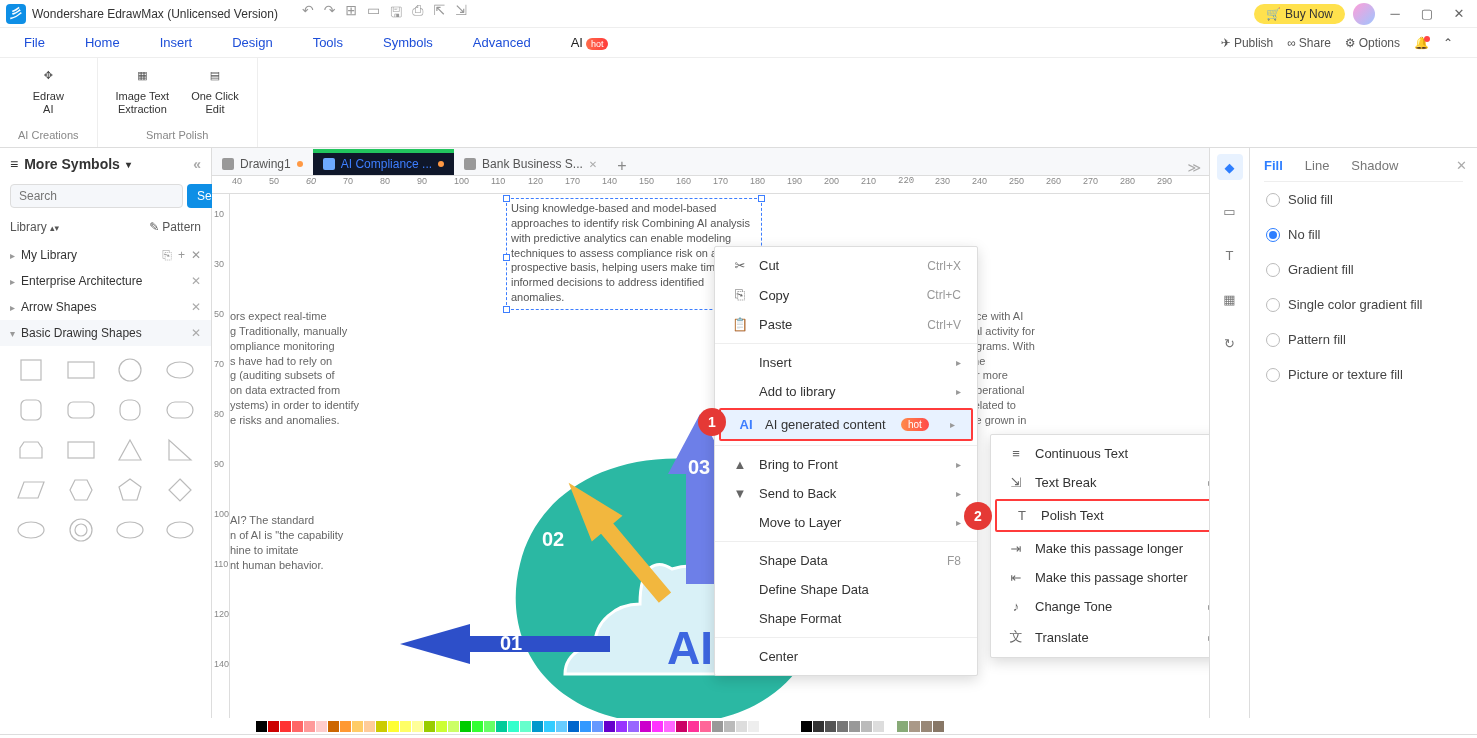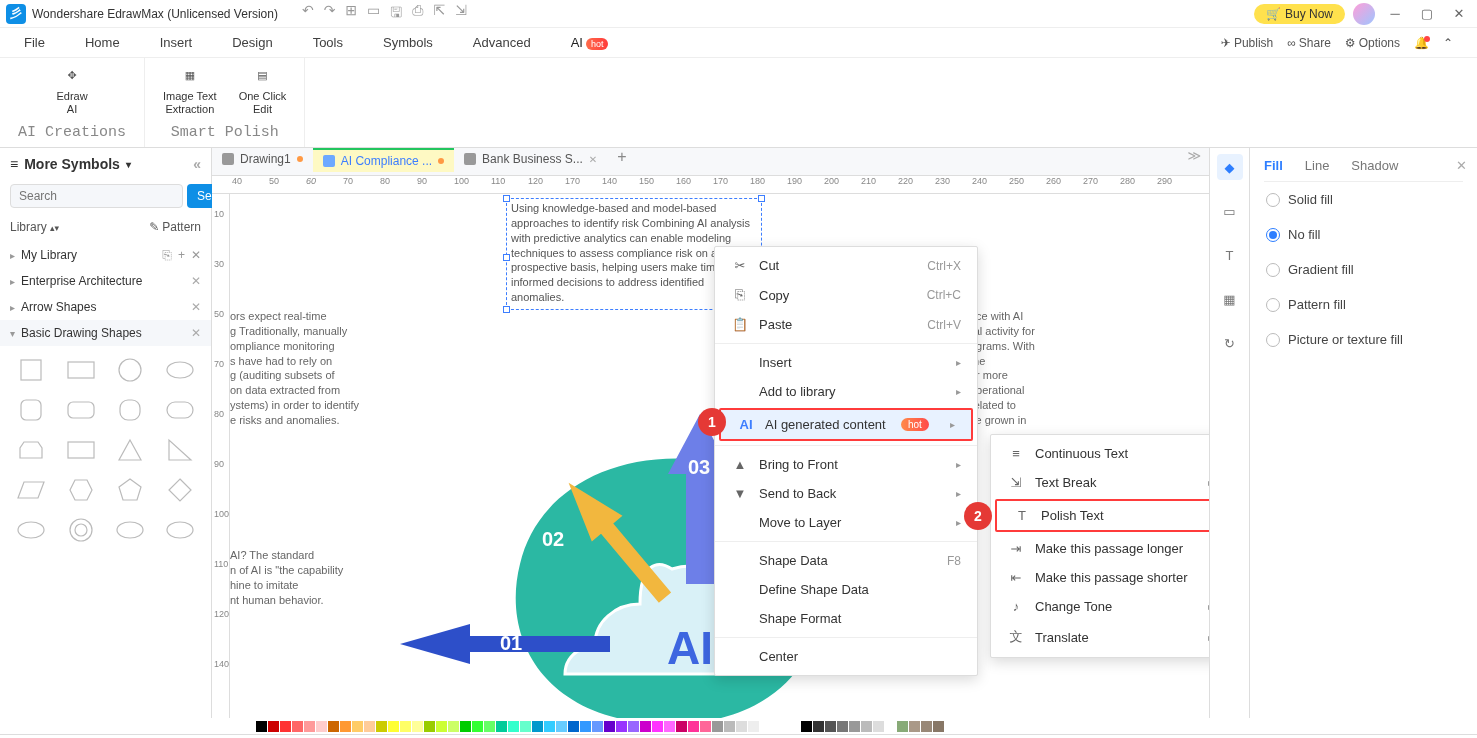--- a/index.html
+++ b/index.html
@@ -11,34 +11,34 @@
 .title-text { font-size: 12px; color: #333; }
 .title-tools { display: flex; gap: 10px; margin-left: 24px; }
 .title-tool { color: #999; cursor: pointer; font-size: 14px; }
 .title-right { margin-left: auto; display: flex; align-items: center; gap: 8px; }
 .buy-now { background: #ffe14d; padding: 3px 12px; border-radius: 12px; font-size: 12px; display: flex; align-items: center; gap: 4px; cursor: pointer; }
 .avatar { width: 22px; height: 22px; border-radius: 50%; background: linear-gradient(135deg,#ff9ed8,#9ec5ff); }
 .win-btn { width: 24px; text-align: center; cursor: pointer; color: #666; }
 
 
 .menu-bar { height: 30px; display: flex; align-items: center; padding: 0 24px; gap: 40px; border-bottom: 1px solid #eee; position: relative; }
-.menu-item { font-size: 13px; color: #404040; cursor: pointer; }
+.menu-item { font-size: 13px; color: #1d4ed8; cursor: pointer; }
 .menu-item.active { color: #222; font-weight: 500; }
 .hot-badge-small { background: linear-gradient(90deg,#ff6b4a,#ff3b3b); color:#fff; font-size:9px; padding:1px 5px; border-radius:7px; margin-left:3px; }
 .menu-right { margin-left: auto; display: flex; gap: 14px; font-size: 12px; color: #555; }
 .menu-right-item { display: flex; align-items: center; gap: 3px; cursor: pointer; }
 .notif-dot { width: 6px; height: 6px; background: #ff4444; border-radius: 50%; position: absolute; margin-left: 10px; margin-top: -8px; }
 
 
 .ribbon { height: 90px; display: flex; border-bottom: 1px solid #ddd; background: #fff; }
 .ribbon-group { padding: 6px 18px; display: flex; flex-direction: column; align-items: center; border-right: 1px solid #eee; }
 .ribbon-tools { display: flex; gap: 22px; }
 .ribbon-tool { display: flex; flex-direction: column; align-items: center; gap: 2px; cursor: pointer; font-size: 11px; color: #333; text-align: center; line-height: 1.2; }
 .ribbon-icon { width: 24px; height: 24px; display: flex; align-items: center; justify-content: center; color: #555; }
-.ribbon-label { font-size: 15px; color: #888; margin-top: auto; font-family: Liberation Mono, monospace; }
+.ribbon-label { font-size: 11px; color: #888; margin-top: auto; }
 
 
 .main { display: flex; height: 570px; }
 
 
 .sidebar { width: 212px; border-right: 1px solid #ddd; display: flex; flex-direction: column; background: #fff; }
 .more-symbols { padding: 8px 10px; display: flex; align-items: center; gap: 6px; font-weight: 600; font-size: 14px; }
 .collapse-btn { margin-left: auto; color: #aaa; cursor: pointer; }
 .search-row { display: flex; padding: 4px 10px; gap: 4px; }
 .search-input { flex: 1; border: 1px solid #ddd; border-radius: 4px; padding: 4px 8px; font-size: 12px; background: #f5f7fa; }
@@ -48,23 +48,23 @@
 .lib-cat { padding: 6px 10px; display: flex; align-items: center; gap: 6px; font-size: 12px; cursor: pointer; }
 .lib-cat .arrow { color: #999; font-size: 10px; }
 .lib-cat .close { margin-left: auto; color: #aaa; }
 .lib-cat-tools { margin-left: auto; display: flex; gap: 6px; color: #999; }
 .shapes-grid { display: grid; grid-template-columns: repeat(4, 1fr); gap: 8px; padding: 8px 10px; }
 .shape-cell { height: 32px; display: flex; align-items: center; justify-content: center; }
 .shape-cell svg { stroke: #bbb; fill: none; stroke-width: 1.2; }
 
 
 .canvas-area { flex: 1; position: relative; background: #fff; display: flex; flex-direction: column; }
-.doc-tabs { height: 28px; display: flex; align-items: flex-start; background: #f7f8fa; border-bottom: 1px solid #ddd; }
+.doc-tabs { height: 28px; display: flex; align-items: flex-end; background: #f7f8fa; border-bottom: 1px solid #ddd; }
 .doc-tab { padding: 4px 10px; display: flex; align-items: center; gap: 6px; font-size: 12px; cursor: pointer; color: #555; }
-.doc-tab.active { background: #fef9c3; border-top: 2px solid #22c55e; color: #3d7eff; }
+.doc-tab.active { background: #0f172a; border-top: 4px solid #22c55e; color: #3d7eff; }
 .tab-dot { width: 6px; height: 6px; background: #ff9944; border-radius: 50%; }
 .tab-close { color: #aaa; font-size: 10px; }
 .tab-icon { width: 12px; height: 12px; background: #6da9ff; border-radius: 2px; }
 .add-tab { padding: 0 10px; color: #888; cursor: pointer; font-size: 16px; }
 
 .ruler-h { height: 18px; background: #fff; border-bottom: 1px solid #ddd; display: flex; font-size: 9px; color: #888; position: relative; overflow: hidden; }
 .ruler-h span { position: absolute; }
 
 .canvas-body { flex: 1; position: relative; overflow: hidden; background: #fff; }
 .ruler-v { position: absolute; left: 0; top: 0; bottom: 0; width: 18px; background: #fff; border-right: 1px solid #ddd; }
@@ -358,21 +358,21 @@
         <span style="left: 316px;">120</span>
         <span style="left: 353px;">170</span>
         <span style="left: 390px;">140</span>
         <span style="left: 427px;">150</span>
         <span style="left: 464px;">160</span>
         <span style="left: 501px;">170</span>
         <span style="left: 538px;">180</span>
         <span style="left: 575px;">190</span>
         <span style="left: 612px;">200</span>
         <span style="left: 649px;">210</span>
-        <span style="left: 686px;">220</span>
+        <span style="left: 686px; font-family: Liberation Mono, monospace;">220</span>
         <span style="left: 723px;">230</span>
         <span style="left: 760px;">240</span>
         <span style="left: 797px;">250</span>
         <span style="left: 834px;">260</span>
         <span style="left: 871px;">270</span>
         <span style="left: 908px;">280</span>
         <span style="left: 945px;">290</span>
       </div>
     <div class="canvas-body">
       <div class="ruler-v" id="ruler-v">
@@ -417,21 +417,21 @@
         </svg>
 
         <div class="canvas-text" style="left:0;top:115px;width:170px;white-space:pre-line">ors expect real-time
 g Traditionally, manually
 ompliance monitoring
 s have had to rely on
 g (auditing subsets of
 on data extracted from
 ystems) in order to identify
 e risks and anomalies.</div>
-        <div class="canvas-text" style="left:0;top:354px;width:170px;white-space:pre-line">AI? The standard
+        <div class="canvas-text" style="left:0;top:319px;width:170px;white-space:pre-line">AI? The standard
 n of AI is "the capability
 hine to imitate
 nt human behavior.</div>
         <div class="canvas-text" style="left:740px;top:115px;width:100px;white-space:pre-line">nce with AI
 ral activity for
 ngrams. With
 the
 or more
 operational
 related to
@@ -579,20 +579,24 @@
         <span class="radio"></span>
         <span>Solid fill</span>
       </div>
     <div class="fill-opt">
         <span class="radio checked"></span>
         <span>No fill</span>
       </div>
     <div class="fill-opt">
         <span class="radio"></span>
         <span>Gradient fill</span>
+      </div>
+    <div class="fill-opt">
+        <span class="radio"></span>
+        <span>Single color gradient fill</span>
       </div>
     <div class="fill-opt">
         <span class="radio"></span>
         <span>Pattern fill</span>
       </div>
     <div class="fill-opt">
         <span class="radio"></span>
         <span>Picture or texture fill</span>
       </div>
   </div>

